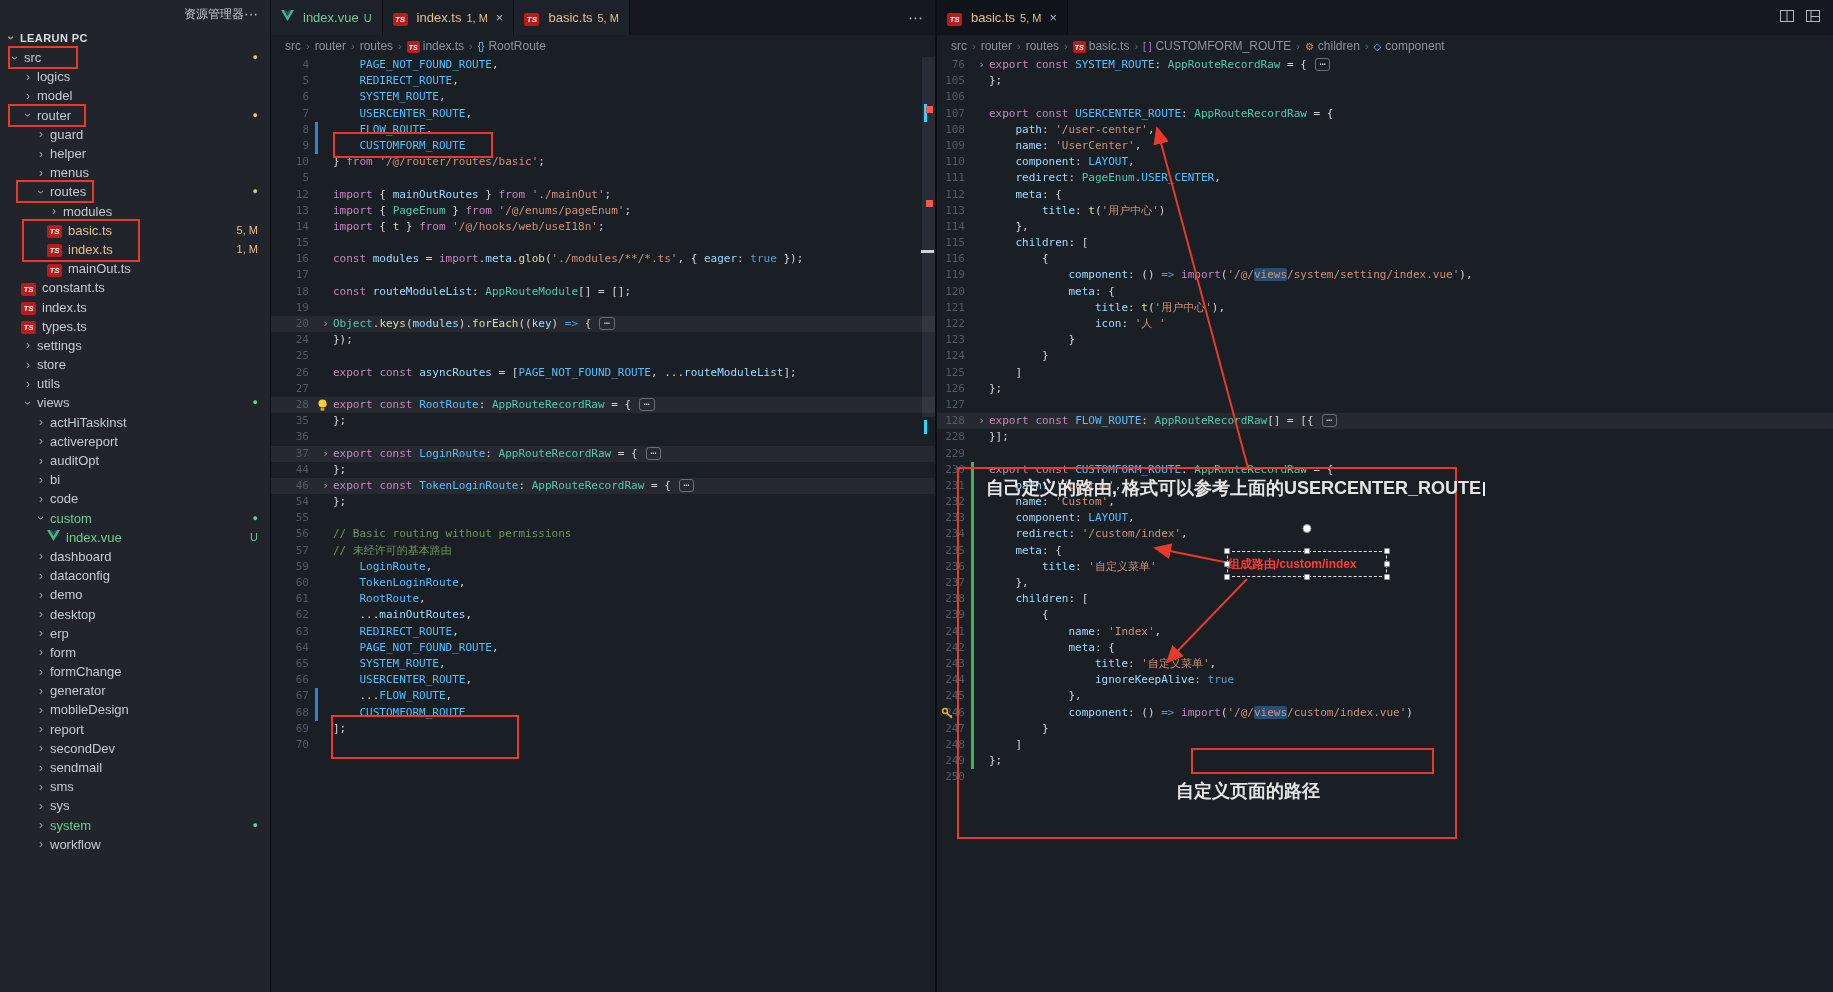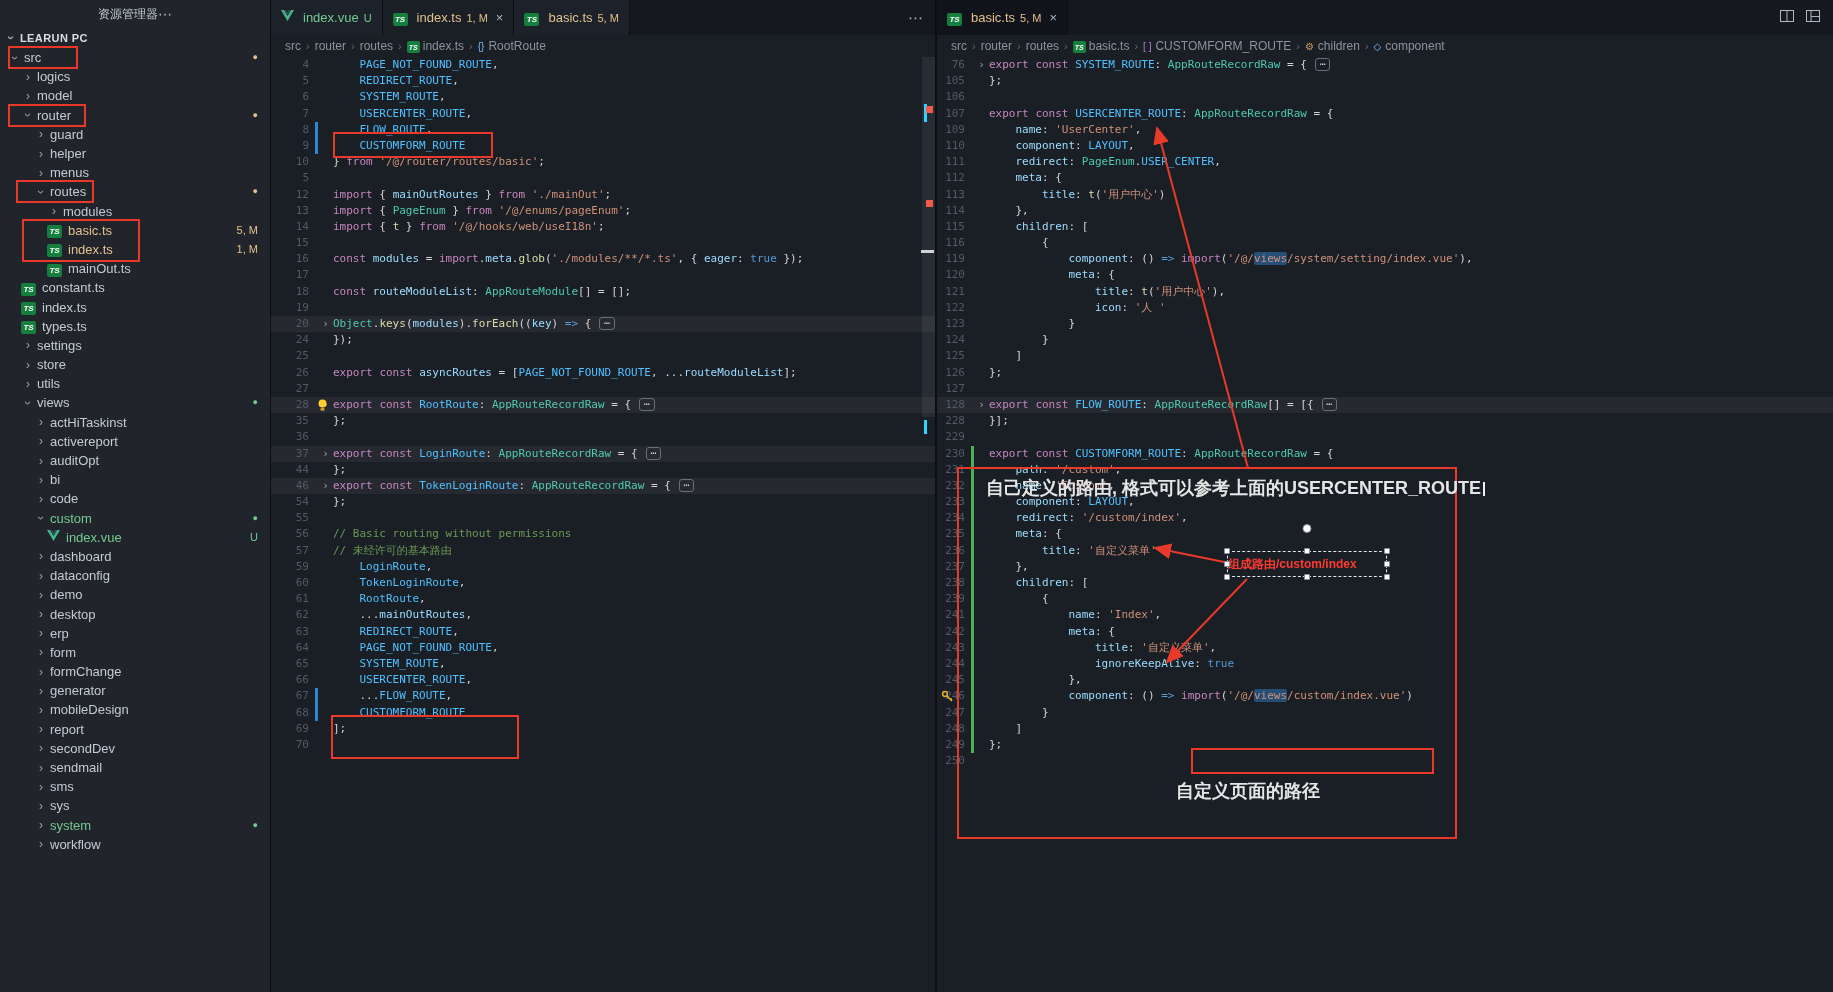--- a/index.html
+++ b/index.html
@@ -1,35 +1,35 @@
 <!DOCTYPE html>
 <html><head>
 <meta charset="utf-8">
 <style>
   *{margin:0;padding:0;box-sizing:border-box}
   html,body{width:1833px;height:992px;overflow:hidden;background:#15181e;font-family:"Liberation Sans",sans-serif;-webkit-font-smoothing:antialiased}
   .app{display:flex;width:1833px;height:992px;position:relative}
 
   
   .sidebar{width:271px;flex:none;background:#21252b;color:#b9c0c8;border-right:1px solid #0c0e12;position:relative;overflow:hidden}
-  .sb-head{height:28px;display:flex;align-items:center;justify-content:center;padding:0 12px;font-size:12px;color:#c3c9d0}
+  .sb-head{height:28px;display:flex;align-items:center;justify-content:flex-end;padding:0 12px;font-size:12px;color:#c3c9d0}
   .sb-more{color:#aeb6c0;font-size:14px;cursor:pointer}
   .sb-project{height:20px;display:flex;align-items:center;font-size:11px;font-weight:bold;letter-spacing:.4px;color:#d8dde3;padding-left:4px}
   .sb-project .chev{margin-right:2px}
   .tree-row{height:19.2px;display:flex;align-items:center;font-size:13px;cursor:pointer;white-space:nowrap}
   .chev{width:14px;flex:none;display:inline-block;text-align:center;color:#9aa2ab;font-size:12px;line-height:12px}
   .chev.exp{transform:rotate(90deg)}
   .lab{color:#c3cad2;margin-left:2px}
   .lab.mod{color:#e2c08d}
   .lab.add{color:#73c991}
   .tbadge{margin-left:auto;margin-right:12px;font-size:11px}
   .tbadge.mod{color:#e2c08d}
   .tbadge.add{color:#73c991}
   .tbadge.dotb{font-size:9px;line-height:9px}
-  .tsq{display:inline-flex;align-items:center;justify-content:center;width:15px;height:13px;background:#15803d;color:#fff;font-size:8px;font-weight:bold;border-radius:2px;margin-right:4px;flex:none;font-family:"Liberation Sans",sans-serif}
+  .tsq{display:inline-flex;align-items:center;justify-content:center;width:15px;height:13px;background:#b91c1c;color:#fff;font-size:8px;font-weight:bold;border-radius:2px;margin-right:4px;flex:none;font-family:"Liberation Sans",sans-serif}
   .vuei{display:inline-flex;margin-right:4px;flex:none}
 
   
   .group{position:relative;background:#1a1e25;flex:none;height:100%}
   .g-mid{width:666px;border-right:2px solid #0c0e12}
   .g-right{flex:1}
   .tabbar{height:35px;background:#15181e;display:flex;align-items:stretch;position:relative}
   .tab{display:flex;align-items:center;gap:5px;padding:0 10px;font-size:13px;background:#1d212a;border-right:1px solid #0c0e12;color:#8b939e;cursor:pointer;white-space:nowrap}
   .tab.active{background:#1a1e25;color:#d8dee7}
   .g-right .tab.active{background:#10131a}
@@ -433,20 +433,21 @@
         <span class="crumb">
           <span><i class="sym" style="color:#75beff">◇</i></span>
           <span>component</span>
         </span>
       </div>
     <div class="code">
         <div class="row"><span class="gut">76</span><span class="deco"></span><span class="foldc">›</span><span class="txt"><span class="tk-k">export</span><span class="tk-p"> </span><span class="tk-k">const</span><span class="tk-p"> </span><span class="tk-C">SYSTEM_ROUTE</span><span class="tk-p">: </span><span class="tk-t">AppRouteRecordRaw</span><span class="tk-p"> = {</span><span class="pill">⋯</span></span></div>
         <div class="row"><span class="gut">105</span><span class="deco"></span><span class="foldc"></span><span class="txt"><span class="tk-p">};</span></span></div>
         <div class="row"><span class="gut">106</span><span class="deco"></span><span class="foldc"></span><span class="txt"></span></div>
         <div class="row"><span class="gut">107</span><span class="deco"></span><span class="foldc"></span><span class="txt"><span class="tk-k">export</span><span class="tk-p"> </span><span class="tk-k">const</span><span class="tk-p"> </span><span class="tk-C">USERCENTER_ROUTE</span><span class="tk-p">: </span><span class="tk-t">AppRouteRecordRaw</span><span class="tk-p"> = {</span></span></div>
+        <div class="row"><span class="gut">108</span><span class="deco"></span><span class="foldc"></span><span class="txt"><span class="tk-p">    </span><span class="tk-v">path</span><span class="tk-p">: </span><span class="tk-s">'/user-center'</span><span class="tk-p">,</span></span></div>
         <div class="row"><span class="gut">109</span><span class="deco"></span><span class="foldc"></span><span class="txt"><span class="tk-p">    </span><span class="tk-v">name</span><span class="tk-p">: </span><span class="tk-s">'UserCenter'</span><span class="tk-p">,</span></span></div>
         <div class="row"><span class="gut">110</span><span class="deco"></span><span class="foldc"></span><span class="txt"><span class="tk-p">    </span><span class="tk-v">component</span><span class="tk-p">: </span><span class="tk-C">LAYOUT</span><span class="tk-p">,</span></span></div>
         <div class="row"><span class="gut">111</span><span class="deco"></span><span class="foldc"></span><span class="txt"><span class="tk-p">    </span><span class="tk-v">redirect</span><span class="tk-p">: </span><span class="tk-t">PageEnum</span><span class="tk-p">.</span><span class="tk-C">USER_CENTER</span><span class="tk-p">,</span></span></div>
         <div class="row"><span class="gut">112</span><span class="deco"></span><span class="foldc"></span><span class="txt"><span class="tk-p">    </span><span class="tk-v">meta</span><span class="tk-p">: {</span></span></div>
         <div class="row"><span class="gut">113</span><span class="deco"></span><span class="foldc"></span><span class="txt"><span class="tk-p">        </span><span class="tk-v">title</span><span class="tk-p">: </span><span class="tk-f">t</span><span class="tk-p">(</span><span class="tk-s">'用户中心'</span><span class="tk-p">)</span></span></div>
         <div class="row"><span class="gut">114</span><span class="deco"></span><span class="foldc"></span><span class="txt"><span class="tk-p">    },</span></span></div>
         <div class="row"><span class="gut">115</span><span class="deco"></span><span class="foldc"></span><span class="txt"><span class="tk-p">    </span><span class="tk-v">children</span><span class="tk-p">: [</span></span></div>
         <div class="row"><span class="gut">116</span><span class="deco"></span><span class="foldc"></span><span class="txt"><span class="tk-p">        {</span></span></div>
         <div class="row"><span class="gut">119</span><span class="deco"></span><span class="foldc"></span><span class="txt"><span class="tk-p">            </span><span class="tk-v">component</span><span class="tk-p">: () </span><span class="tk-n">=&gt;</span><span class="tk-p"> </span><span class="tk-k">import</span><span class="tk-p">(</span><span class="tk-s">'/@/</span><span class="tk-s sel">views</span><span class="tk-s">/system/setting/index.vue'</span><span class="tk-p">),</span></span></div>
         <div class="row"><span class="gut">120</span><span class="deco"></span><span class="foldc"></span><span class="txt"><span class="tk-p">            </span><span class="tk-v">meta</span><span class="tk-p">: {</span></span></div>

